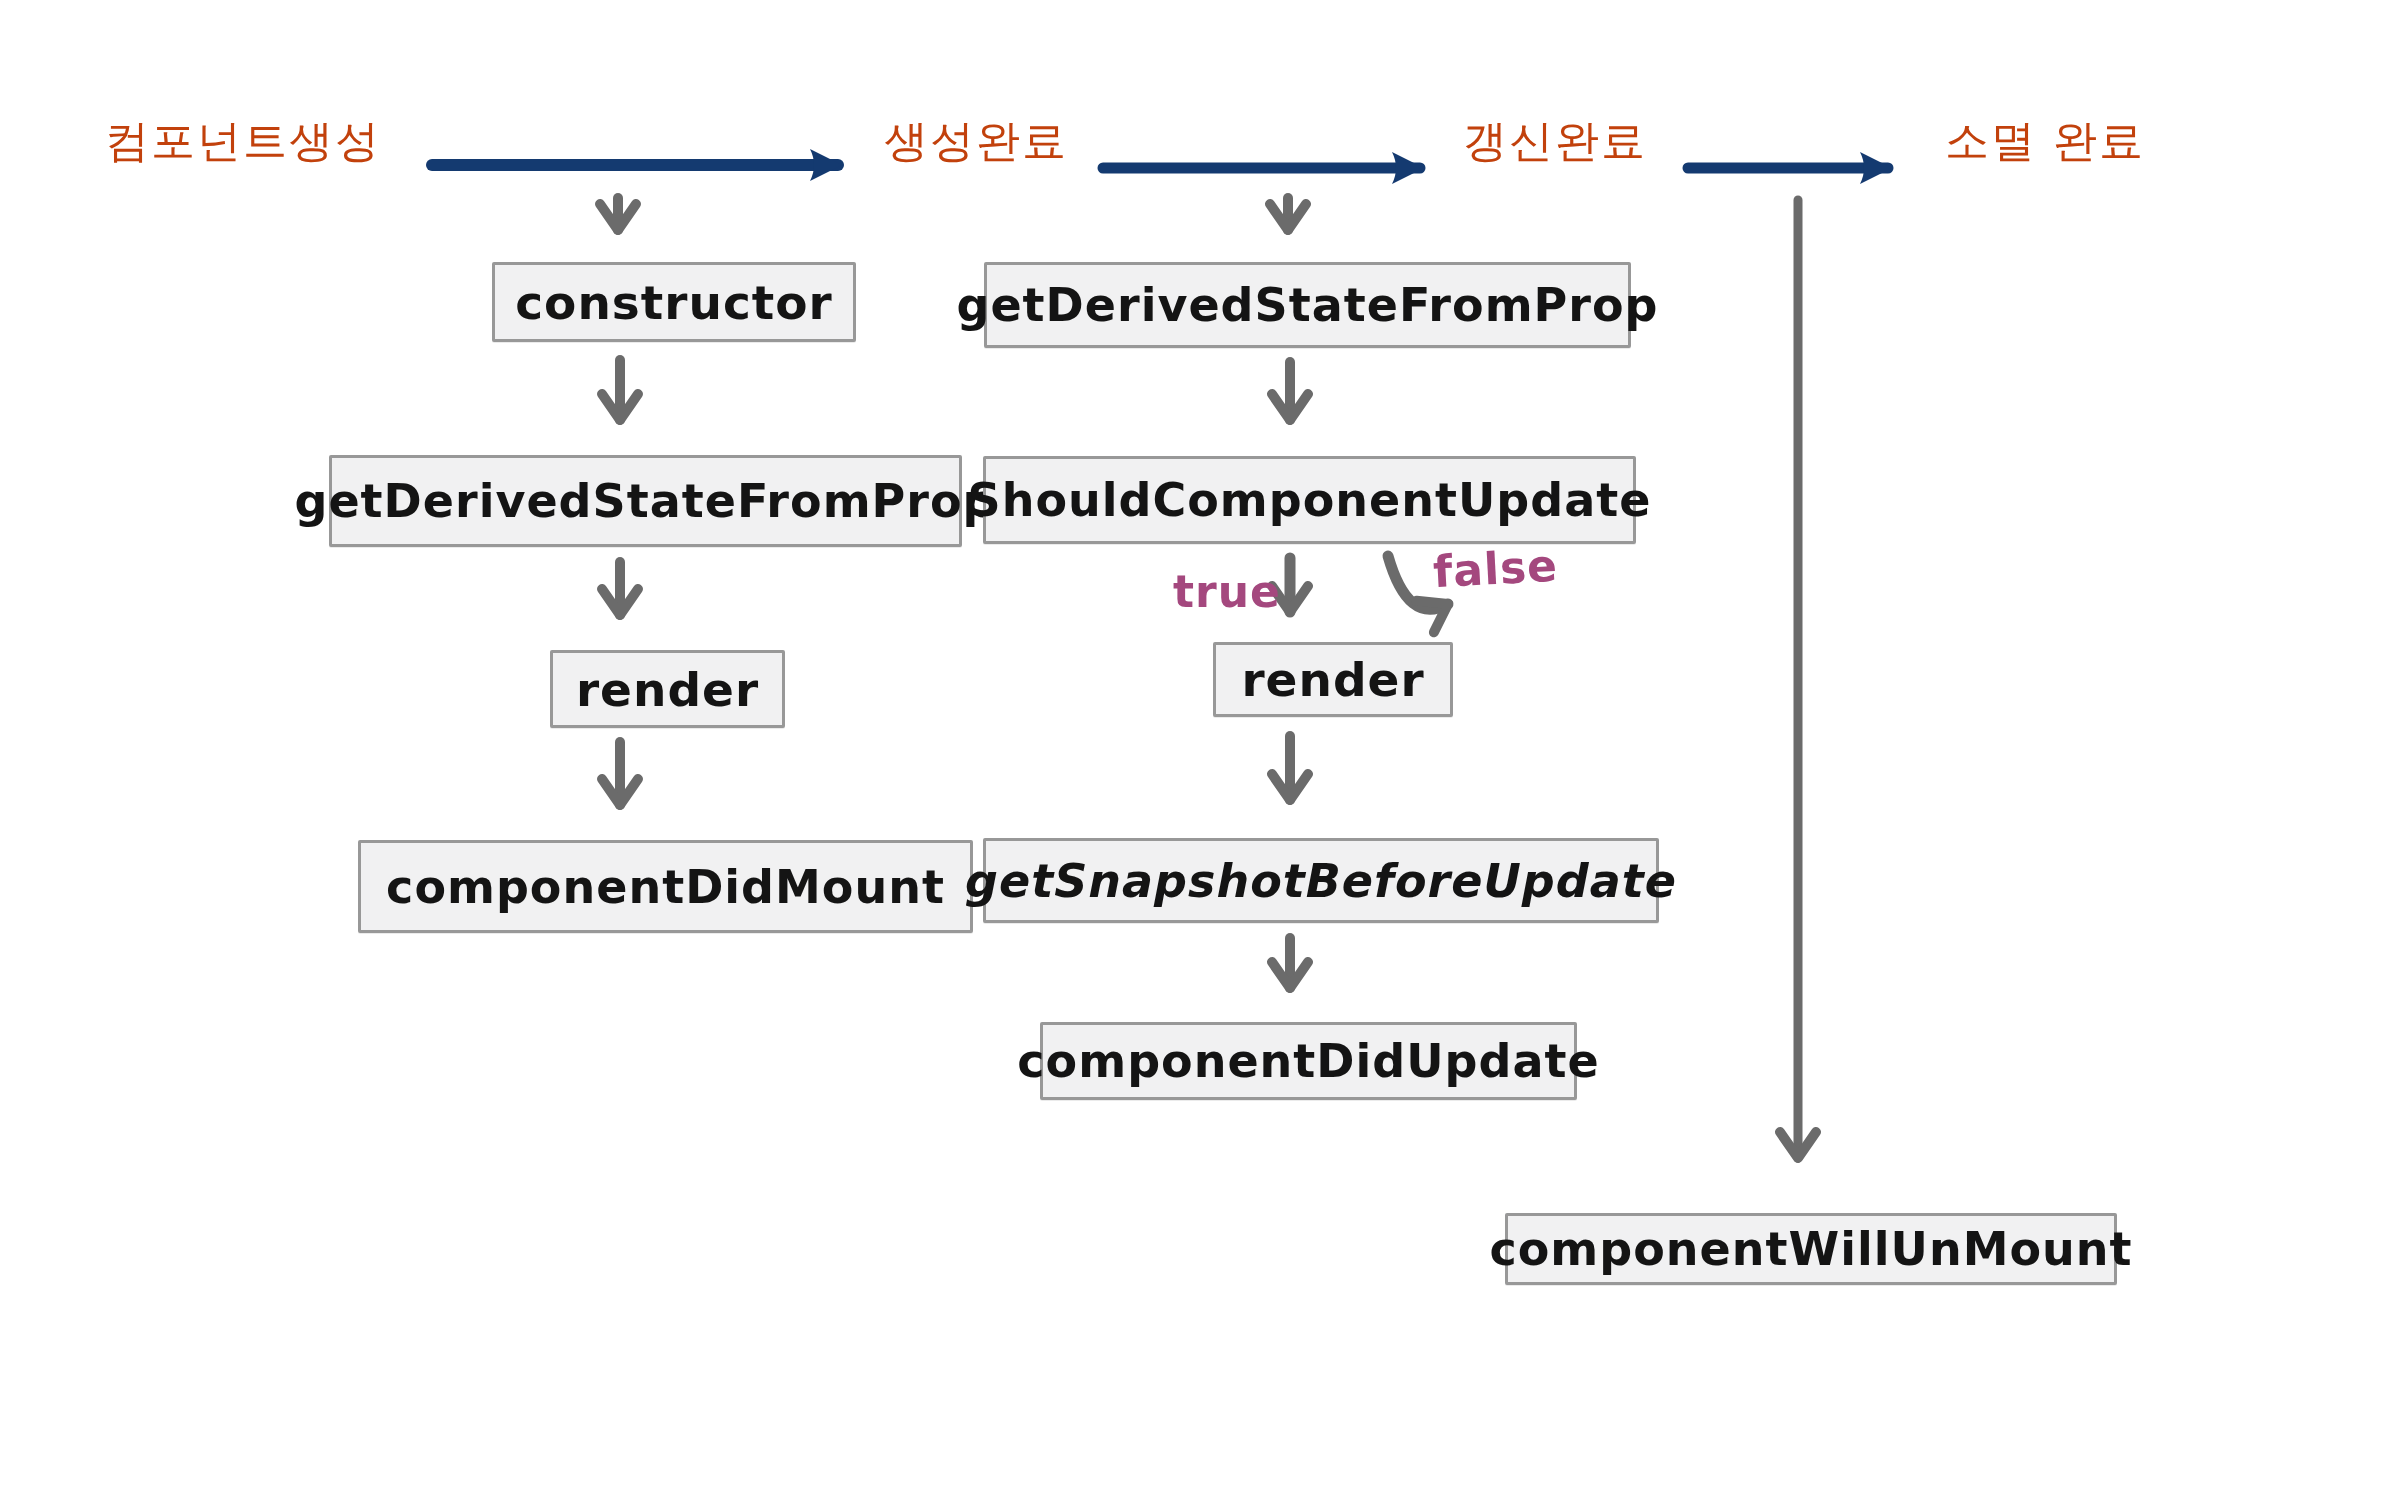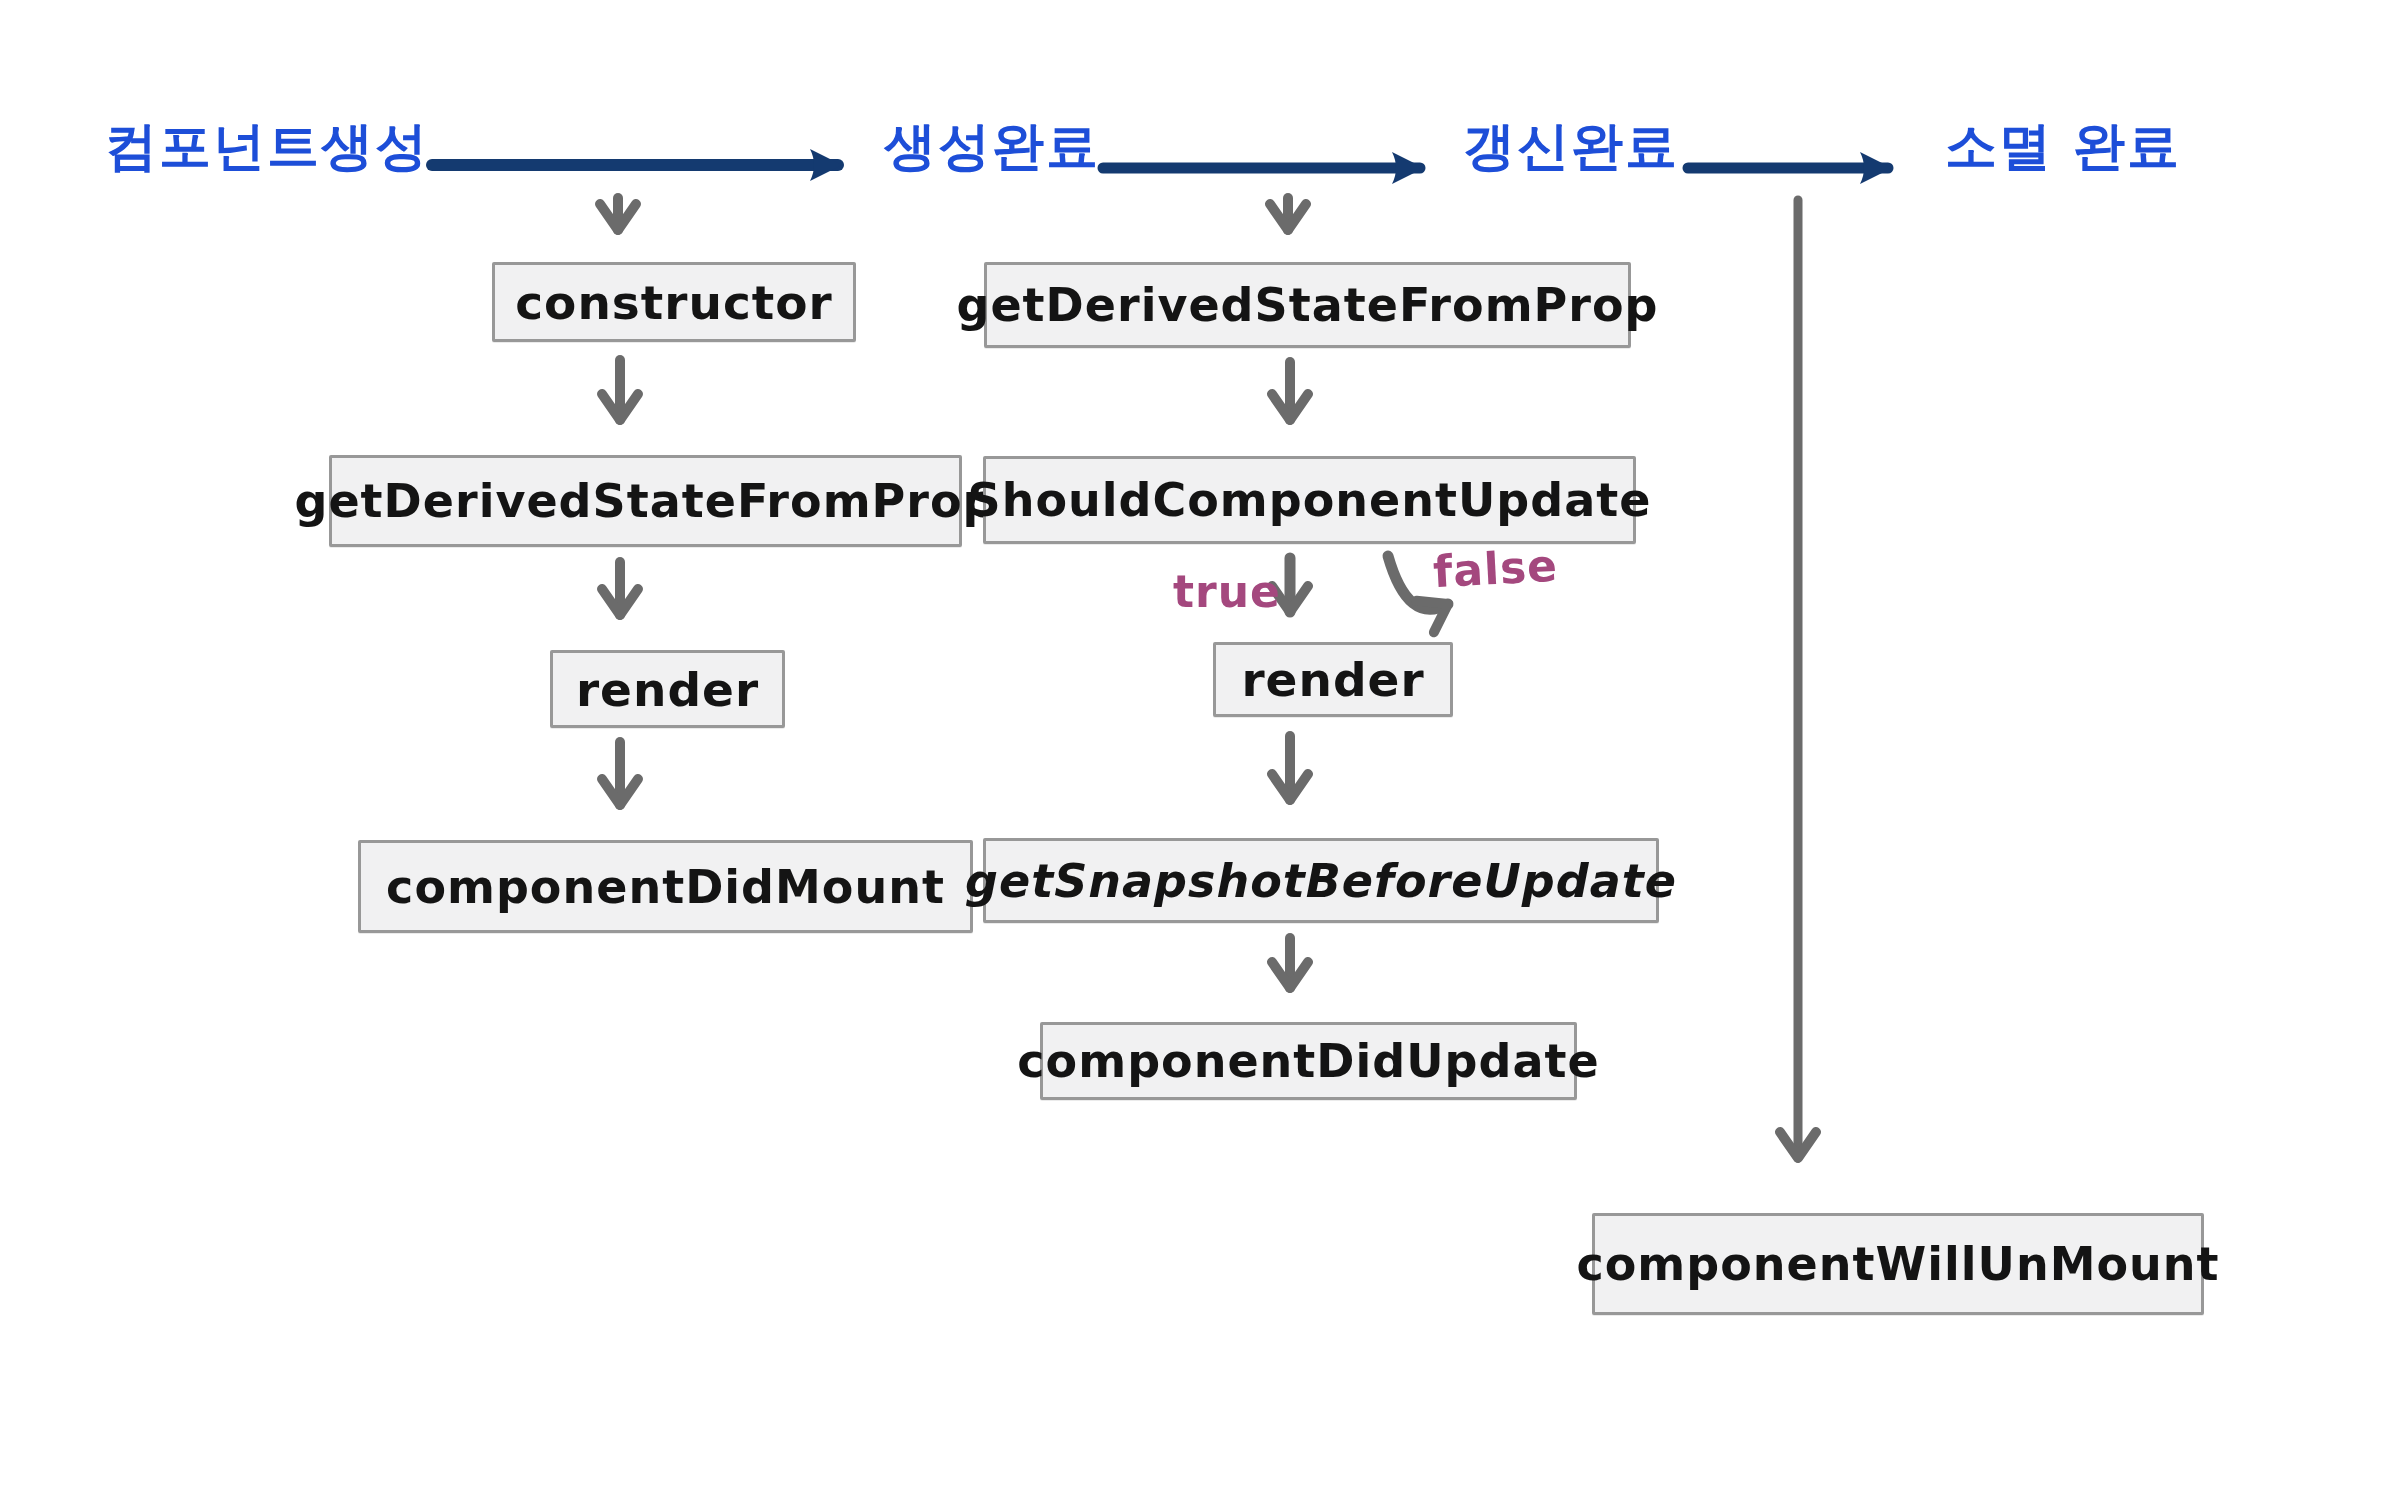--- a/index.html
+++ b/index.html
@@ -6,21 +6,21 @@
   #canvas{
     position:relative;
     width:2386px;height:1491px;
     background:#ffffff;
     overflow:hidden;
     font-family:"DejaVu Sans","Liberation Sans",sans-serif;
   }
   #arrow-layer{position:absolute;left:0;top:0;width:2386px;height:1491px;pointer-events:none;}
   .phase-label{
     position:absolute;
-    font-size:52px;font-weight:bold;color:#1d4ed8;
+    font-size:44px;font-weight:normal;color:#c2410c;
     letter-spacing:2px;white-space:nowrap;
   }
   .flow-box{
     position:absolute;
     background:#f1f1f2;
     border:3px solid #989898;
     border-radius:2px;
     box-sizing:border-box;
     display:flex;align-items:center;justify-content:center;
     font-weight:bold;color:#141414;
@@ -109,15 +109,15 @@
 
   <div class="flow-box fs-md" style="left:984px;top:262px;width:647px;height:86px;">getDerivedStateFromProp</div>
   <div class="flow-box fs-md" style="left:983px;top:456px;width:653px;height:88px;">ShouldComponentUpdate</div>
   <div class="flow-box fs-lg" style="left:1172px;top:642px;width:240px;height:75px;">render</div>
   <div class="flow-box fs-md" style="left:983px;top:838px;width:676px;height:85px;font-style:italic;">getSnapshotBeforeUpdate</div>
   <div class="flow-box fs-md" style="left:1040px;top:1022px;width:537px;height:78px;">componentDidUpdate</div>
 
   <div class="branch-label" style="left:1173px;top:566px;">true</div>
   <div class="branch-label" style="left:1433px;top:543px;transform:rotate(-3deg);">false</div>
 
-  <div class="flow-box fs-md" style="left:1592px;top:1213px;width:612px;height:102px;">componentWillUnMount</div>
+  <div class="flow-box fs-md" style="left:1505px;top:1213px;width:612px;height:72px;">componentWillUnMount</div>
 
 </div>
 
 </body></html>

